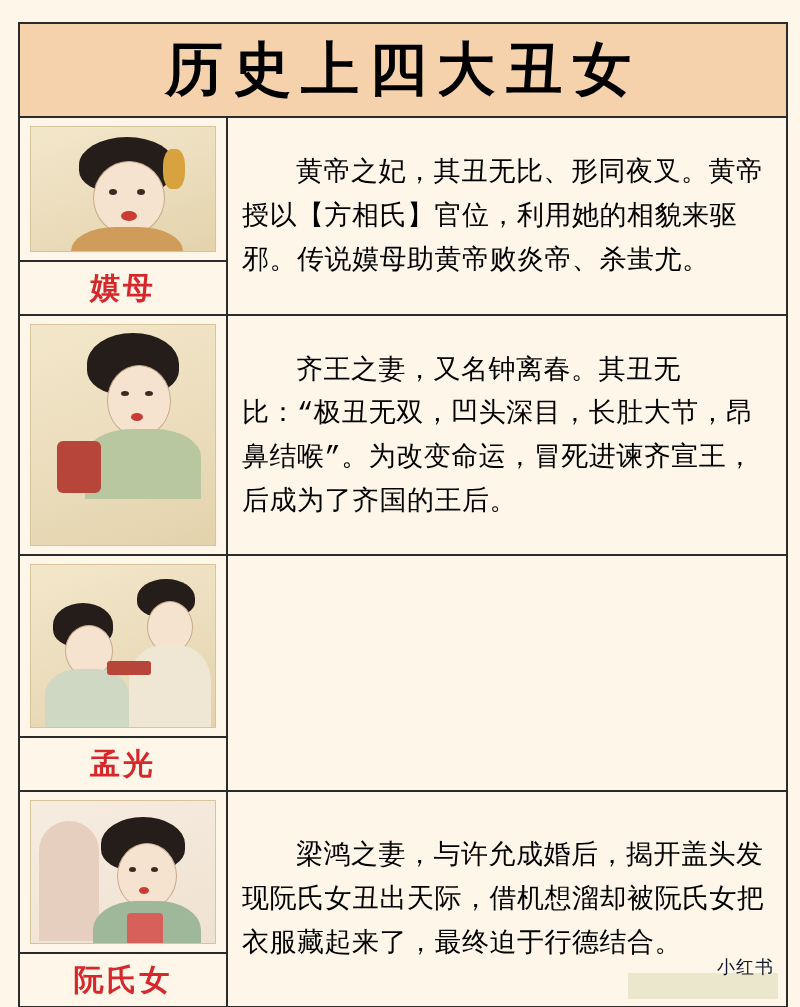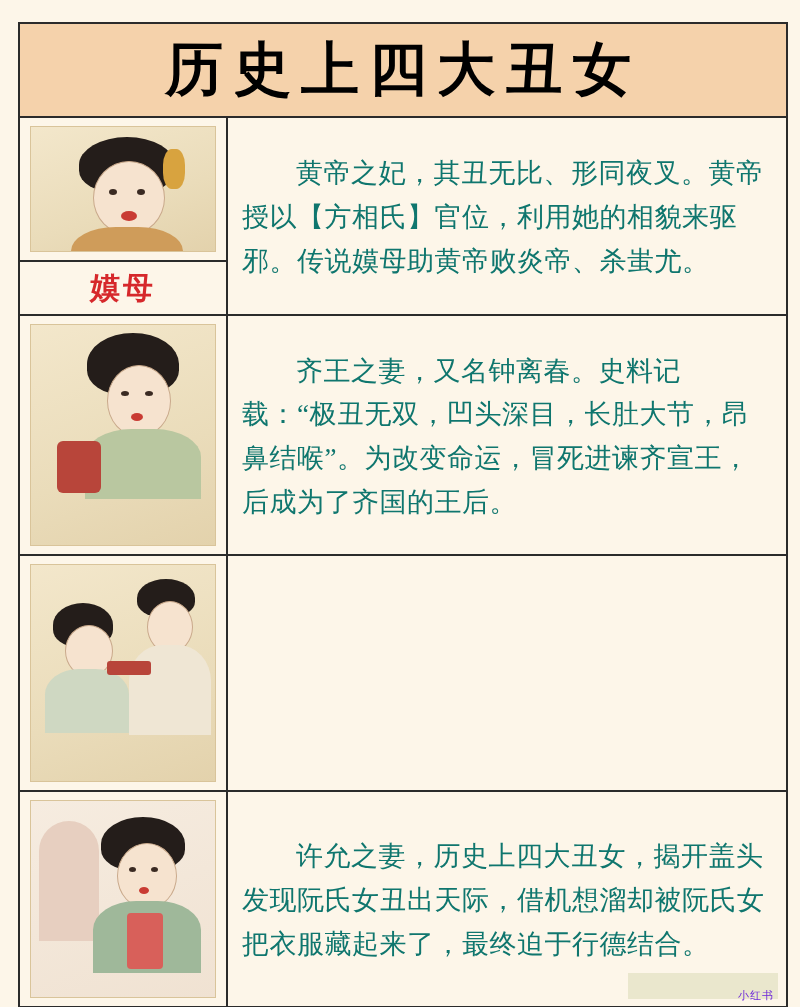--- a/index.html
+++ b/index.html
@@ -94,24 +94,24 @@
     letter-spacing: 3px;
   }
   .cell-right {
     flex: 1 1 auto;
     box-sizing: border-box;
     padding: 16px 14px 12px 14px;
     display: flex;
     align-items: center;
   }
   .body-text {
-    font-family: Liberation Serif, serif;
+    font-family: Liberation Mono, monospace;
     font-size: 27px;
     line-height: 1.62;
-    color: #0f766e;
+    color: #000000;
     text-indent: 54px;
     letter-spacing: 0.5px;
   }
   .r1 { height: 196px; }
   .r2 { height: 240px; }
   .r3 { height: 236px; }
   .r4 { height: 216px; }
 
   
   .pbg {
@@ -143,23 +143,23 @@
     right: 22px;
     bottom: 8px;
     width: 150px;
     height: 26px;
     background: #e6e4c8;
     opacity: 0.85;
   }
   .wm-text {
     position: absolute;
     right: 26px;
-    bottom: 4px;
-    font-size: 11px;
-    color: #6d28d9;
+    bottom: 28px;
+    font-size: 18px;
+    color: #0f172a;
     letter-spacing: 1px;
   }
 </style>
 </head>
 <body>
 
 <div class="page">
 
   <div class="title-bar">
     <div class="title-text">历史上四大丑女</div>
@@ -199,59 +199,65 @@
             <div class="face" style="left:76px; top:40px; width:62px; height:70px;"></div>
             <div class="accent-dot" style="left:90px; top:66px; width:8px; height:5px; background:#3a2a22;"></div>
             <div class="accent-dot" style="left:114px; top:66px; width:8px; height:5px; background:#3a2a22;"></div>
             <div class="accent-dot" style="left:100px; top:88px; width:12px; height:8px; background:#c93b33;"></div>
             <div class="robe" style="left:54px; top:104px; width:116px; height:70px; background:#b9c7a0;"></div>
             <div class="accent-dot" style="left:26px; top:116px; width:44px; height:52px; background:#b8453a; border-radius:6px;"></div>
           </div>
         </div>
       </div>
       <div class="cell-right">
-        <div class="body-text">齐王之妻，又名钟离春。史料记载：“极丑无双，凹头深目，长肚大节，昂鼻结喉”。为改变命运，冒死进谏齐宣王，后成为了齐国的王后。</div>
+        <div class="body-text">齐王之妻，又名钟离春。其丑无比：“极丑无双，凹头深目，长肚大节，昂鼻结喉”。为改变命运，冒死进谏齐宣王，后成为了齐国的王后。</div>
       </div>
     </div>
 
     <div class="row r3">
       <div class="cell-left">
         <div class="portrait-wrap">
           <div class="portrait">
             <div class="pbg"></div>
             <div class="hair" style="left:22px; top:38px; width:60px; height:44px; background:#241d1a;"></div>
             <div class="face" style="left:34px; top:60px; width:46px; height:50px;"></div>
             <div class="robe" style="left:14px; top:104px; width:84px; height:64px; background:#cfd8c2;"></div>
             <div class="hair" style="left:106px; top:14px; width:58px; height:38px; background:#241d1a;"></div>
             <div class="face" style="left:116px; top:36px; width:44px; height:50px;"></div>
             <div class="robe" style="left:98px; top:80px; width:82px; height:90px; background:#efe6d4;"></div>
             <div class="accent-dot" style="left:76px; top:96px; width:44px; height:14px; background:#b8453a; border-radius:3px;"></div>
           </div>
+        </div>
+        <div class="name-cell">
+          <div class="name-text">孟光</div>
         </div>
       </div>
     </div>
 
     <div class="row r4">
       <div class="cell-left">
         <div class="portrait-wrap">
           <div class="portrait">
             <div class="pbg" style="background:linear-gradient(160deg,#f6ece0 0%,#f0e2d2 100%);"></div>
             <div class="accent-dot" style="left:8px; top:20px; width:60px; height:120px; background:#e7cfc0; border-radius:30px 30px 0 0;"></div>
             <div class="hair" style="left:70px; top:16px; width:84px; height:54px; background:#241d1a;"></div>
             <div class="face" style="left:86px; top:42px; width:58px; height:64px;"></div>
             <div class="accent-dot" style="left:98px; top:66px; width:7px; height:5px; background:#3a2a22;"></div>
             <div class="accent-dot" style="left:120px; top:66px; width:7px; height:5px; background:#3a2a22;"></div>
             <div class="accent-dot" style="left:108px; top:86px; width:10px; height:7px; background:#c93b33;"></div>
             <div class="robe" style="left:62px; top:100px; width:108px; height:72px; background:#9fb89a;"></div>
             <div class="accent-dot" style="left:96px; top:112px; width:36px; height:56px; background:#d8605a; border-radius:4px;"></div>
           </div>
         </div>
+        <div class="name-cell">
+          <div class="name-text">阮氏女</div>
+        </div>
       </div>
       <div class="cell-right">
-        <div class="body-text">许允之妻，历史上四大丑女，揭开盖头发现阮氏女丑出天际，借机想溜却被阮氏女把衣服藏起来了，最终迫于行德结合。</div>
+        <div class="body-text">梁鸿之妻，与许允成婚后，揭开盖头发现阮氏女丑出天际，借机想溜却被阮氏女把衣服藏起来了，最终迫于行德结合。</div>
       </div>
     </div>
 
   </div>
 
   <div class="watermark"></div>
   <div class="wm-text">小红书</div>
 
 </div>
 

